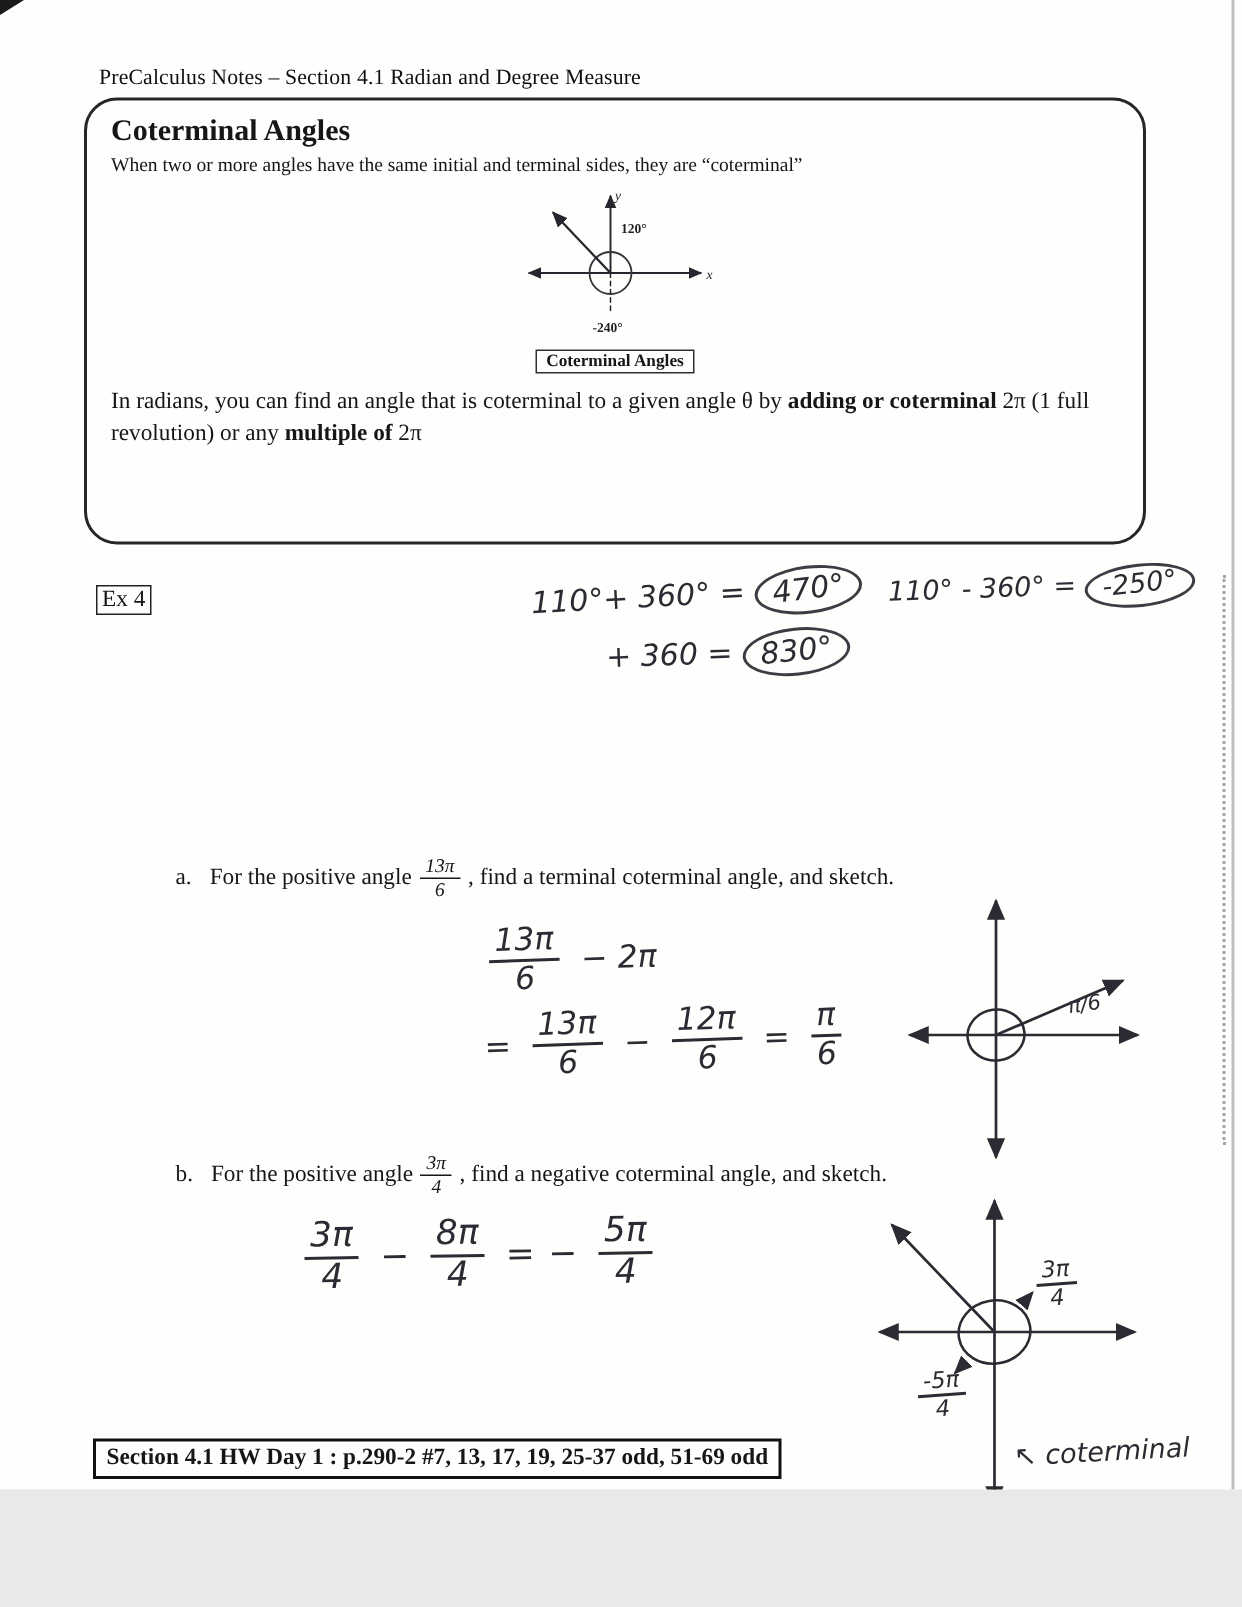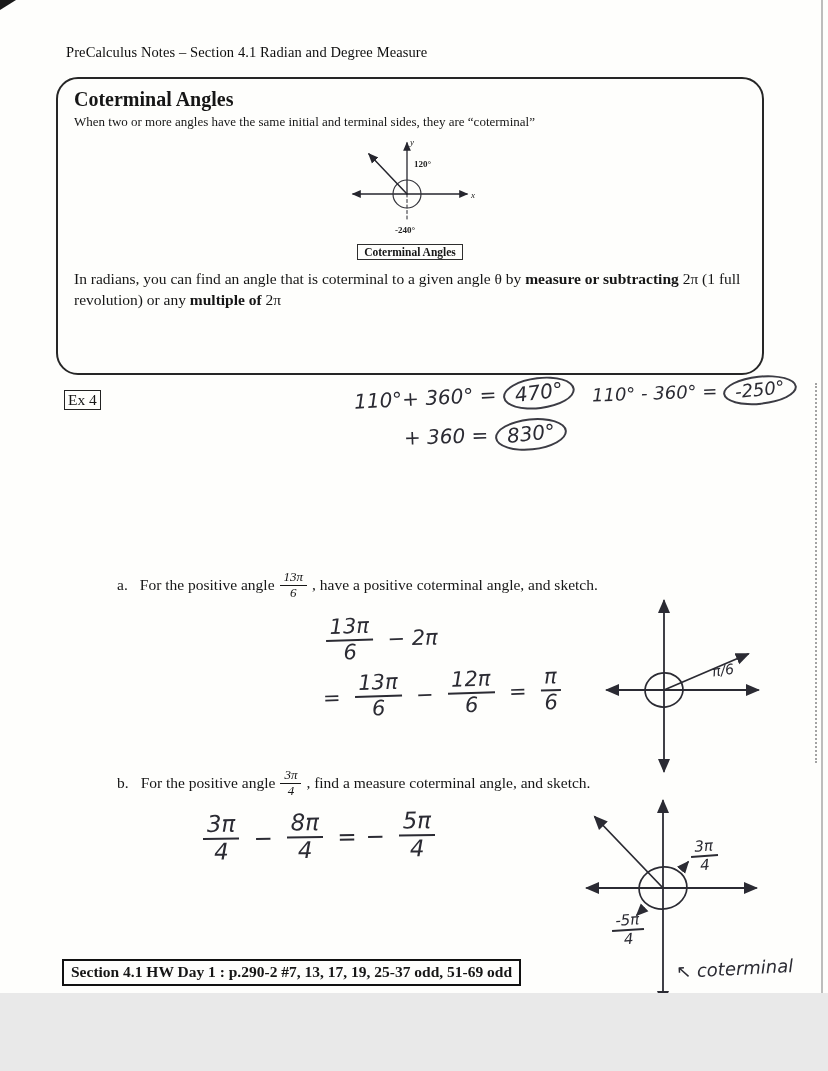--- a/index.html
+++ b/index.html
@@ -10,21 +10,21 @@
   
   .corner-mark { position:absolute; left:0; top:0; width:0; height:0;
                  border-top:10px solid #1a1a1a; border-right:16px solid transparent; }
   .edge-line  { position:absolute; top:0; bottom:0; left:821px; width:2px; background:#9a9a9a; opacity:.65; }
   .dotted-line{ position:absolute; left:815px; top:383px; height:380px; width:0;
                 border-left:2px dotted #8d8d8d; opacity:.8; }
 
   .header { position:absolute; left:66px; top:44px; font-size:14.5px; letter-spacing:.1px; color:#0e0e0e; }
 
   
-  .notes-box { position:absolute; left:56px; top:77px; width:708px; height:298px;
+  .notes-box { position:absolute; left:56px; top:65px; width:708px; height:298px;
                border:2.5px solid #262626; border-radius:22px; padding:9px 16px 10px; }
   .notes-title { font-size:20px; font-weight:bold; margin-bottom:3px; }
   .notes-intro { font-size:13px; }
   .diagram-wrap { width:230px; margin:4px auto 0; text-align:center; }
   .diagram-caption { display:inline-block; border:1.3px solid #2e2e2e; padding:1px 6px;
                      font-weight:bold; font-size:11.5px; margin-top:1px; }
   .radians-text { font-size:15.5px; margin-top:9px; line-height:1.35; }
 
   text.axis  { font-family:"Liberation Serif", serif; font-style:italic; font-size:9px; fill:#222; }
   text.angle { font-family:"Liberation Serif", serif; font-weight:bold; font-size:9px; fill:#222; }
@@ -98,21 +98,21 @@
         <line x1="64" y1="60" x2="26" y2="20" stroke="#26262e" stroke-width="1.5" marker-end="url(#ah1)"></line>
         <text class="axis" x="67" y="11">y</text>
         <text class="axis" x="128" y="64">x</text>
         <text class="angle" x="71" y="33">120°</text>
         <text class="angle" x="52" y="99">-240°</text>
       </svg>
       <div><span class="diagram-caption">Coterminal Angles</span></div>
     </div>
 
     <div class="radians-text">
-      <span>In radians, you can find an angle that is coterminal to a given angle θ by </span><b>measure or subtracting</b><span> 2π (1 full revolution) or any </span><b>multiple of</b><span> 2π</span>
+      <span>In radians, you can find an angle that is coterminal to a given angle θ by </span><b>adding or coterminal</b><span> 2π (1 full revolution) or any </span><b>multiple of</b><span> 2π</span>
     </div>
   </div>
 
   <div class="ex-row" style="left:64px; top:390px;">
     <span class="ex-label">Ex 4</span>
   </div>
 
   <div class="hw-line hand" style="left:354px; top:381px; font-size:20px; transform:rotate(-3deg);">
     <span>110°+ 360° =</span>
     <span class="circled">470°</span>
@@ -128,21 +128,21 @@
 
 
 
   <div class="item-line" style="left:117px; top:570px;">
     <span class="item-letter">a.</span>
     <span>For the positive angle</span>
     <span class="frac print">
       <span class="num">13π</span>
       <span class="den">6</span>
     </span>
-    <span>, have a positive coterminal angle, and sketch.</span>
+    <span>, find a terminal coterminal angle, and sketch.</span>
   </div>
 
   <div class="work work-a hand">
     <div class="wline">
       <span class="frac handfrac">
         <span class="num">13π</span>
         <span class="den">6</span>
       </span>
       <span>− 2π</span>
     </div>
@@ -180,21 +180,21 @@
     <span class="sketch-label hand" style="left:114px; top:66px; font-size:14px; transform:rotate(-8deg);">π/6</span>
   </div>
 
   <div class="item-line" style="left:117px; top:768px;">
     <span class="item-letter">b.</span>
     <span>For the positive angle</span>
     <span class="frac print">
       <span class="num">3π</span>
       <span class="den">4</span>
     </span>
-    <span>, find a measure coterminal angle, and sketch.</span>
+    <span>, find a negative coterminal angle, and sketch.</span>
   </div>
 
   <div class="work work-b hand">
     <div class="wline">
       <span class="frac handfrac">
         <span class="num">3π</span>
         <span class="den">4</span>
       </span>
       <span>−</span>
       <span class="frac handfrac">

